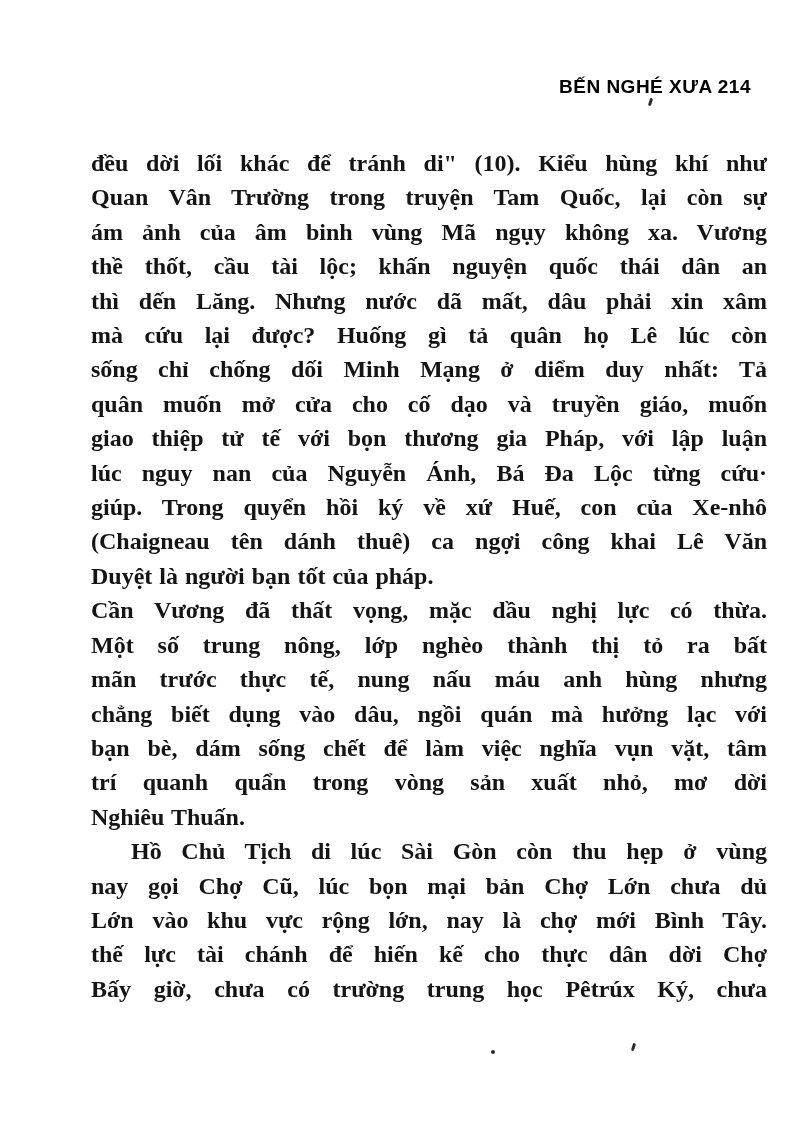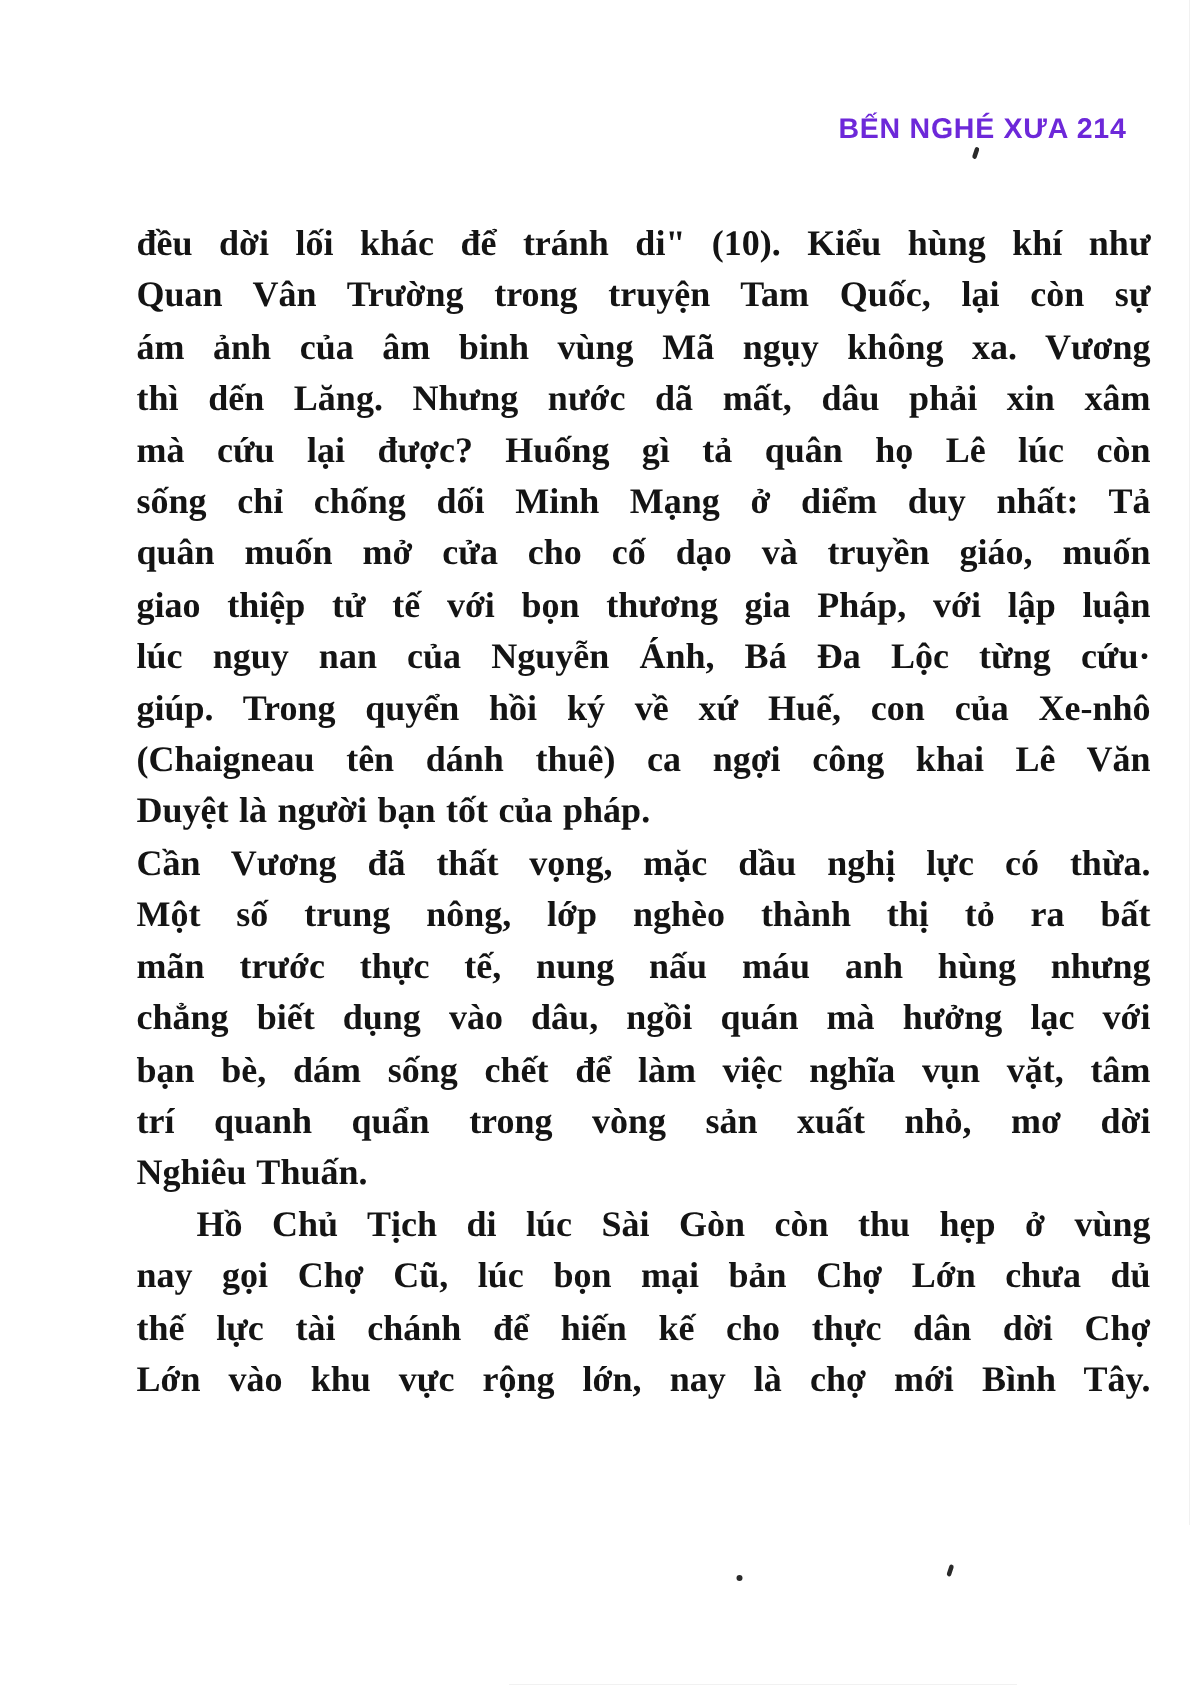--- a/index.html
+++ b/index.html
@@ -19,21 +19,21 @@
   .running-head {
     position: absolute;
     top: 76px;
     left: 0;
     right: 42px;
     text-align: right;
     font-family: "Liberation Sans", "DejaVu Sans", sans-serif;
     font-weight: bold;
     font-size: 19px;
     letter-spacing: 0.5px;
-    color: #6d28d9;
+    color: #000000;
   }
   .text-block {
     position: absolute;
     top: 146px;
     left: 62px;
     width: 676px;
     font-size: 24px;
     font-weight: bold;
     line-height: 34.4px;
     word-spacing: 1px;
@@ -71,20 +71,21 @@
 <body>
 
 <div class="page">
   <div class="running-head">BẾN NGHÉ XƯA 214</div>
 
   <div class="text-block">
       <div class="paragraph">
         <div class="line">đều dời lối khác để tránh di" (10). Kiểu hùng khí như</div>
         <div class="line">Quan Vân Trường trong truyện Tam Quốc, lại còn sự</div>
         <div class="line">ám ảnh của âm binh vùng Mã ngụy không xa. Vương</div>
+        <div class="line">thề thốt, cầu tài lộc; khấn nguyện quốc thái dân an</div>
         <div class="line">thì dến Lăng. Nhưng nước dã mất, dâu phải xin xâm</div>
         <div class="line">mà cứu lại được? Huống gì tả quân họ Lê lúc còn</div>
         <div class="line">sống chỉ chống dối Minh Mạng ở diểm duy nhất: Tả</div>
         <div class="line">quân muốn mở cửa cho cố dạo và truyền giáo, muốn</div>
         <div class="line">giao thiệp tử tế với bọn thương gia Pháp, với lập luận</div>
         <div class="line">lúc nguy nan của Nguyễn Ánh, Bá Đa Lộc từng cứu·</div>
         <div class="line">giúp. Trong quyển hồi ký về xứ Huế, con của Xe-nhô</div>
         <div class="line">(Chaigneau tên dánh thuê) ca ngợi công khai Lê Văn</div>
         <div class="line flush-left">Duyệt là người bạn tốt của pháp.</div>
       </div>
@@ -93,21 +94,22 @@
         <div class="line">Một số trung nông, lớp nghèo thành thị tỏ ra bất</div>
         <div class="line">mãn trước thực tế, nung nấu máu anh hùng nhưng</div>
         <div class="line">chẳng biết dụng vào dâu, ngồi quán mà hưởng lạc với</div>
         <div class="line">bạn bè, dám sống chết để làm việc nghĩa vụn vặt, tâm</div>
         <div class="line">trí quanh quẩn trong vòng sản xuất nhỏ, mơ dời</div>
         <div class="line flush-left">Nghiêu Thuấn.</div>
       </div>
       <div class="paragraph">
         <div class="line indent">Hồ Chủ Tịch di lúc Sài Gòn còn thu hẹp ở vùng</div>
         <div class="line">nay gọi Chợ Cũ, lúc bọn mại bản Chợ Lớn chưa dủ</div>
+        <div class="line">Lớn vào khu vực rộng lớn, nay là chợ mới Bình Tây.</div>
         <div class="line">thế lực tài chánh để hiến kế cho thực dân dời Chợ</div>
-        <div class="line">Lớn vào khu vực rộng lớn, nay là chợ mới Bình Tây.</div>
+        <div class="line">Bấy giờ, chưa có trường trung học Pêtrúx Ký, chưa</div>
       </div>
     </div>
 
   <span class="scan-artifact artifact-tick" style="left:649px; top:98px;"></span>
   <span class="scan-artifact artifact-dot" style="left:491px; top:1050px;"></span>
   <span class="scan-artifact artifact-tick" style="left:632px; top:1043px;"></span>
 </div>
 
 </body></html>

